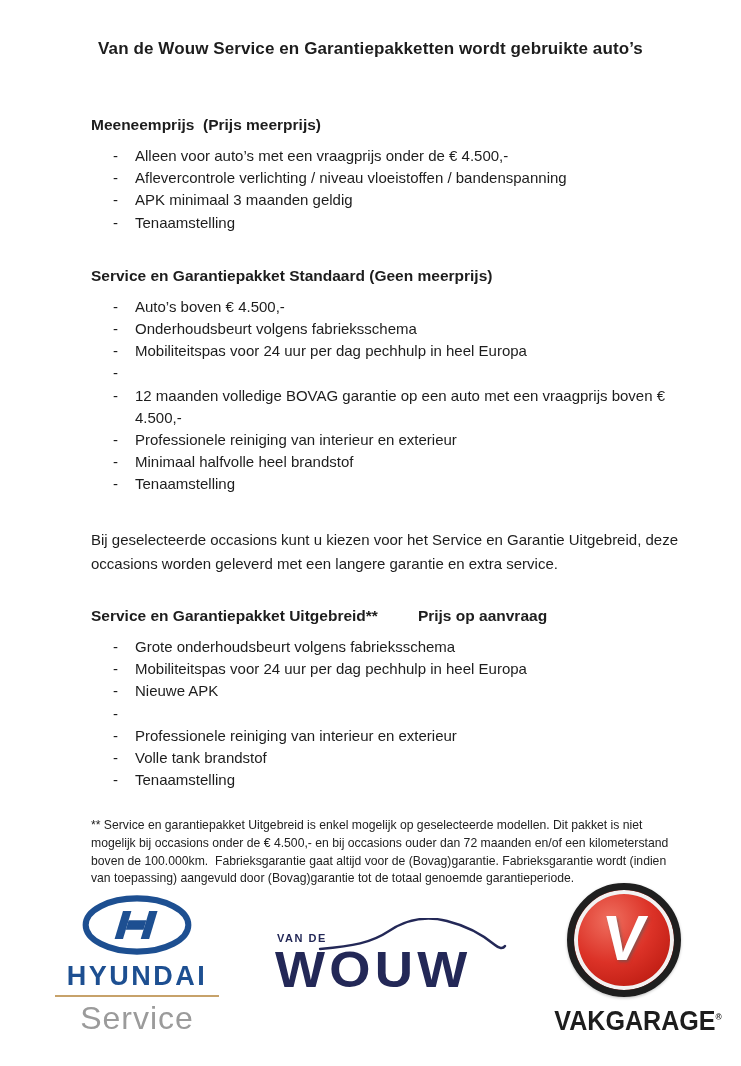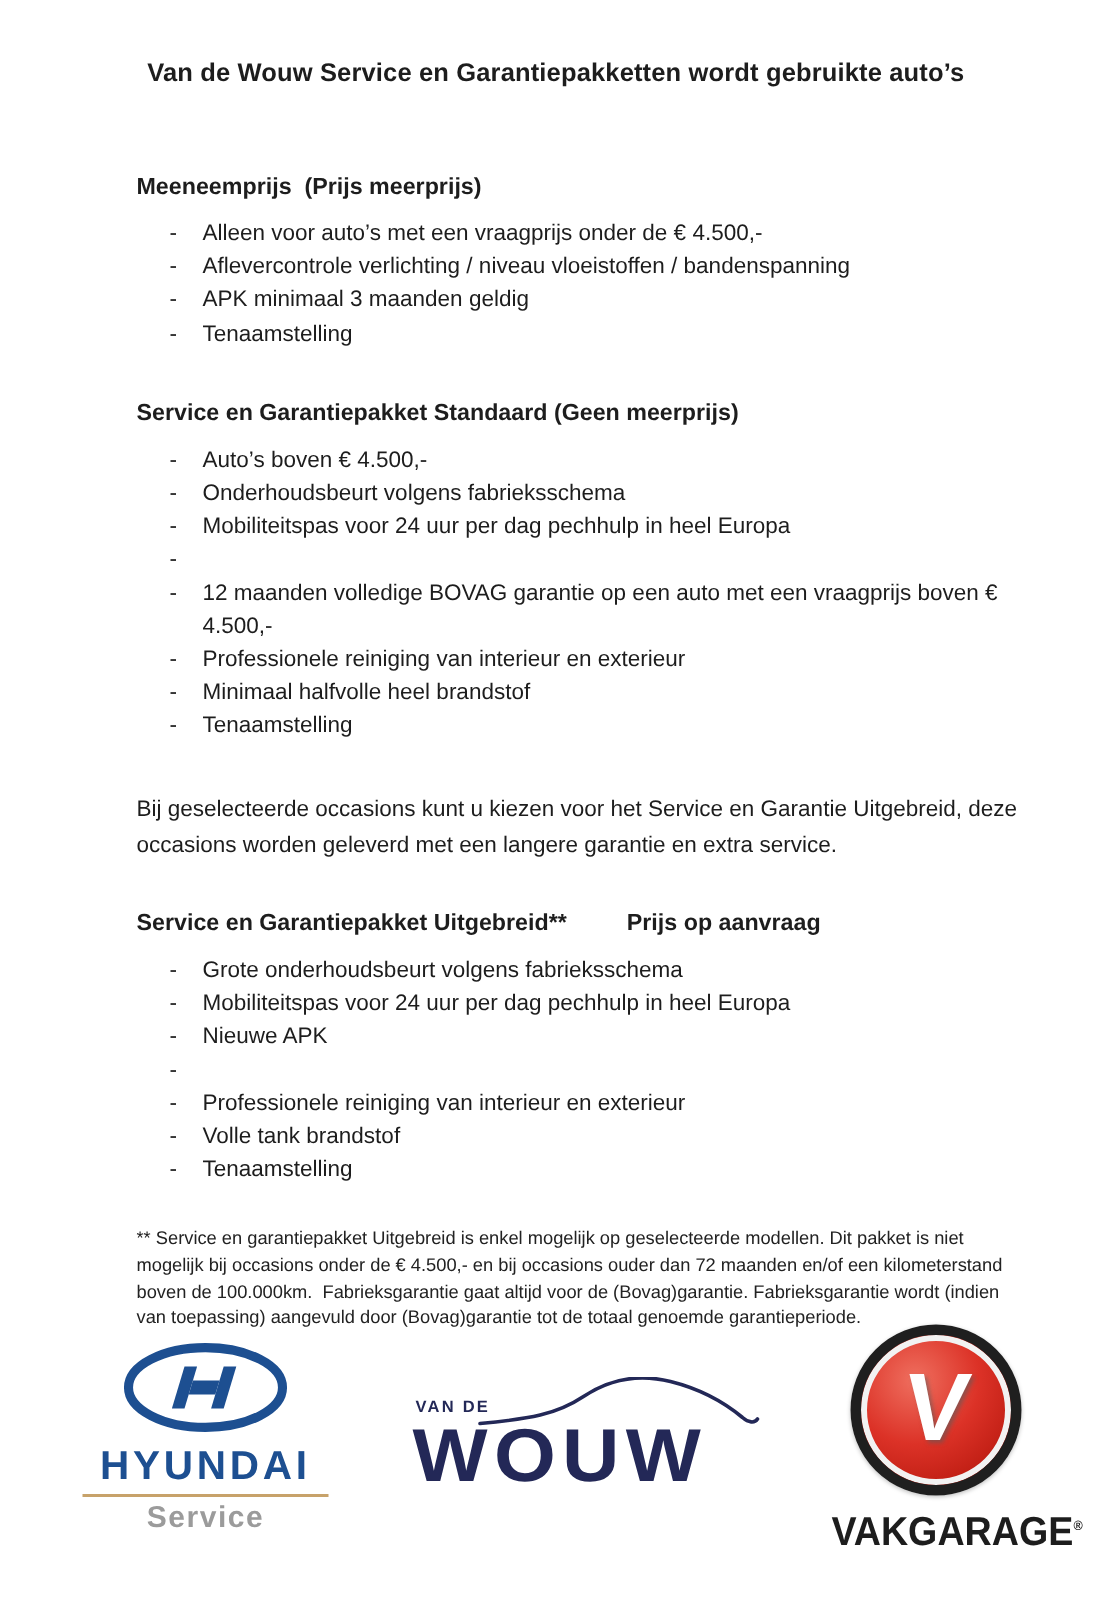--- a/index.html
+++ b/index.html
@@ -32,21 +32,21 @@
   .footnote{
     margin:26px 0 0 0;font-size:12.2px;line-height:17.6px;max-width:578px;
     white-space:pre-wrap;color:#222;
   }
   
   .logos{position:relative;height:165px;margin-top:7px;}
   
   .logo-hyundai{position:absolute;left:54px;top:0;width:166px;text-align:center;}
   .hy-word{color:#1d4f91;font-size:27px;font-weight:bold;letter-spacing:2.5px;margin-top:2px;white-space:nowrap;}
   .hy-line{height:2px;background:#c7a26a;margin:3px auto 3px;width:164px;}
-  .hy-service{color:#9b9b9b;font-size:20px;font-weight:bold;letter-spacing:1px;}
+  .hy-service{color:#9b9b9b;font-size:32px;font-weight:normal;letter-spacing:1px;}
   
   .logo-wouw{position:absolute;left:275px;top:21px;width:232px;height:92px;}
   .car-svg{position:absolute;left:42px;top:2px;width:190px;height:34px;}
   .vande{position:absolute;left:2px;top:16px;font-size:11px;font-weight:bold;color:#232857;letter-spacing:1.5px;}
   .wouw-word{
     position:absolute;left:0;top:29px;font-size:50px;font-weight:bold;color:#232857;
     letter-spacing:4px;transform:scaleX(1.06);transform-origin:left top;line-height:1;white-space:nowrap;
   }
   
   .logo-vak{position:absolute;left:549px;top:-12px;width:150px;text-align:center;}

